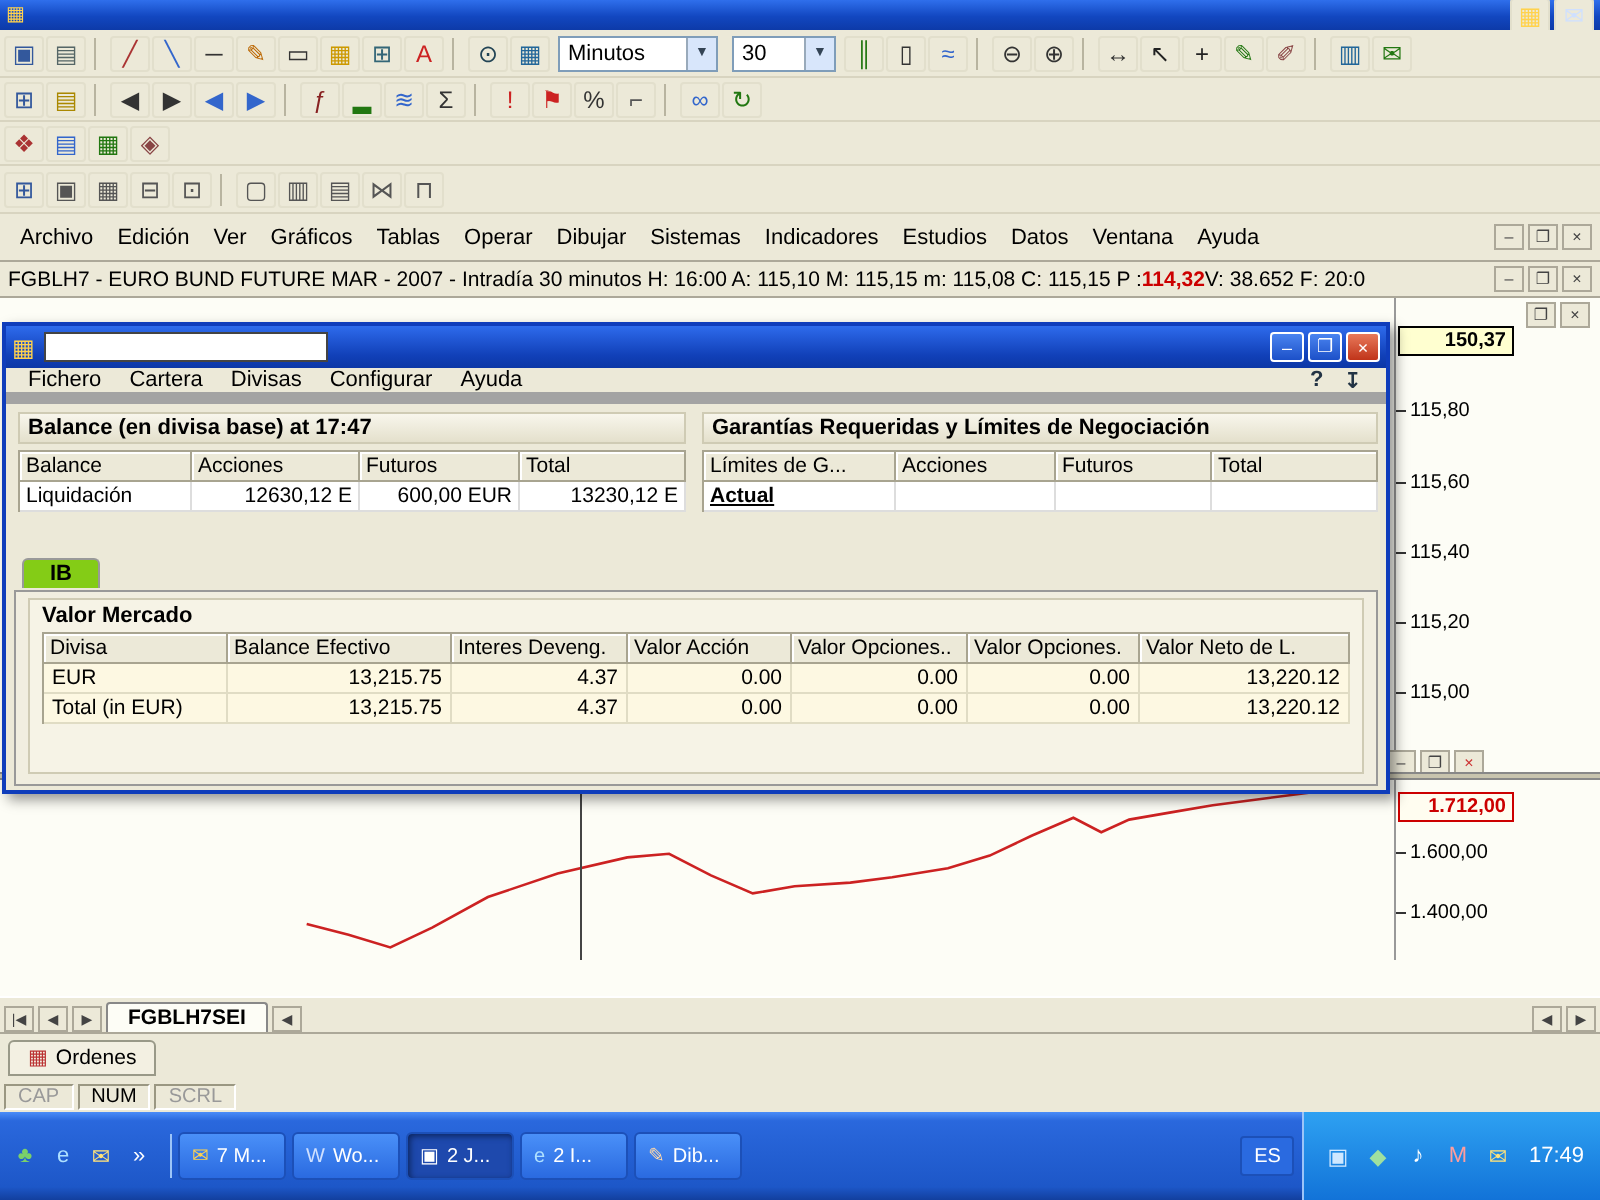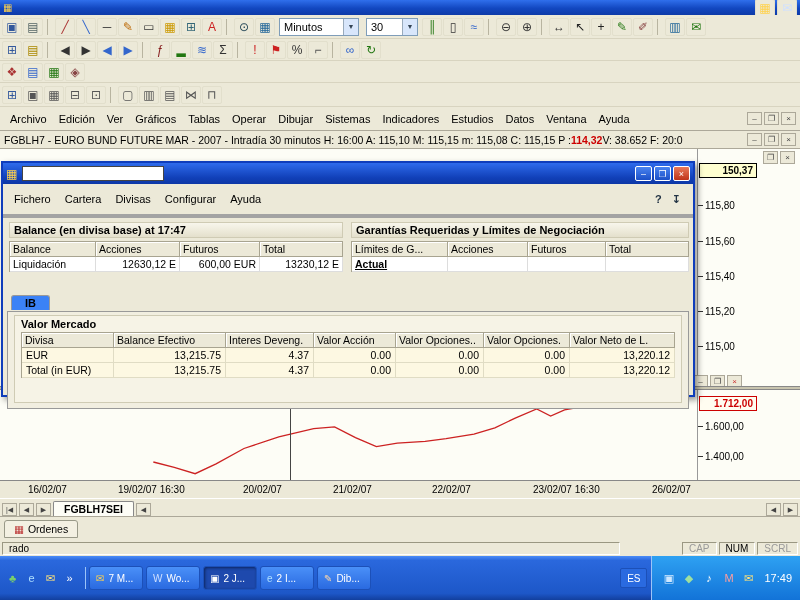--- a/index.html
+++ b/index.html
@@ -103,39 +103,39 @@
     border:2px solid #0f3dbb;box-shadow:3px 3px 6px rgba(0,0,0,.4);z-index:5;}
   .dtitle{height:21px;background:linear-gradient(180deg,#2e6bec 0%,#1140b8 70%,#0c37a6 100%);
     display:flex;align-items:center;gap:5px;padding:0 3px;}
   .dicon{color:#ffd24d;font-size:12px;}
   .dinput{width:142px;height:15px;border:1px solid #444;font-size:10px;padding:0 2px;
     font-family:"Liberation Sans","DejaVu Sans",sans-serif;}
   .dbtns{margin-left:auto;display:flex;gap:2px;}
   .db{width:17px;height:15px;border:1px solid #fff;border-radius:2px;display:flex;align-items:center;
     justify-content:center;color:#fff;font-size:9px;background:linear-gradient(180deg,#4a84f0,#1c50c8);}
   .db.close{background:linear-gradient(180deg,#e8795a,#c0341a);}
-  .dmenu{height:34px;display:flex;align-items:center;padding:0 4px;border-bottom:4px solid #a3a3a3;}
+  .dmenu{height:18px;display:flex;align-items:center;padding:0 4px;border-bottom:6px solid #a3a3a3;}
   .dmi{padding:1px 7px;}
   .dhelp{margin-left:auto;display:flex;gap:10px;padding-right:8px;font-weight:bold;color:#234;}
   .dbody{position:relative;height:193px;}
   .sec{position:absolute;top:4px;}
   .sec.left{left:6px;width:334px;}
   .sec.right{left:348px;width:338px;}
   .sechead{font-weight:bold;font-size:11px;padding:1px 4px;
     background:linear-gradient(180deg,#f8f6ec,#e4e0cc);border:1px solid #cfcbb4;}
   .grid{display:grid;border-left:1px solid #a8a490;border-top:1px solid #a8a490;margin-top:3px;background:#fff;}
   .gl{grid-template-columns:86px 84px 80px 1fr;}
   .gr{grid-template-columns:96px 80px 78px 1fr;}
   .hc{background:#ece9d8;border-right:1px solid #a8a490;border-bottom:1px solid #a8a490;
     padding:1px 3px;font-size:10.5px;box-shadow:inset 1px 1px 0 #fff;white-space:nowrap;overflow:hidden;}
   .dc{background:#fff;border-right:1px solid #ddd;border-bottom:1px solid #ddd;padding:1px 3px;
     font-size:10.5px;text-align:right;white-space:nowrap;overflow:hidden;}
   .dc.l{text-align:left;}
   .bold{font-weight:bold;text-decoration:underline;}
-  .ibtab{position:absolute;left:8px;top:77px;padding:1px 13px;background:#3b82f6;border:1px solid #999;
+  .ibtab{position:absolute;left:8px;top:77px;padding:1px 13px;background:#84cc16;border:1px solid #999;
     border-bottom:none;border-radius:3px 3px 0 0;font-weight:bold;}
   .panel{position:absolute;left:4px;top:93px;right:4px;bottom:2px;background:#f1eee0;border:1px solid #999;}
   .vmgroup{position:absolute;left:6px;top:3px;right:6px;bottom:5px;border:1px solid #cfcbb4;background:#f6f3e6;}
   .vmtitle{font-weight:bold;padding:2px 6px;}
   .vmgrid{display:grid;grid-template-columns:92px 112px 88px 82px 88px 86px 1fr;
     margin:0 6px;border-left:1px solid #a8a490;border-top:1px solid #a8a490;background:#fff;}
   .vc{background:#fdf8e2;border-right:1px solid #e0dcc4;border-bottom:1px solid #e0dcc4;
     padding:1px 4px;text-align:right;font-size:10.5px;white-space:nowrap;overflow:hidden;}
   .vc.l{text-align:left;}
 </style>
@@ -323,29 +323,20 @@
     <div class="lbox">1.712,00</div>
     <div class="ptick" style="top:272px">
         <i class="tk"></i>
         <span>1.600,00</span>
       </div>
     <div class="ptick" style="top:302px">
         <i class="tk"></i>
         <span>1.400,00</span>
       </div>
 
-    <div class="daxis">
-      <span class="dlabel" style="left:28px">16/02/07</span>
-      <span class="dlabel" style="left:118px">19/02/07 16:30</span>
-      <span class="dlabel" style="left:243px">20/02/07</span>
-      <span class="dlabel" style="left:333px">21/02/07</span>
-      <span class="dlabel" style="left:432px">22/02/07</span>
-      <span class="dlabel" style="left:533px">23/02/07 16:30</span>
-      <span class="dlabel" style="left:652px">26/02/07</span>
-    </div>
   </div>
 
   <div class="tabbar">
     <span class="mbtn" style="font-size:7px">|◀</span>
     <span class="mbtn" style="font-size:7px">◀</span>
     <span class="mbtn" style="font-size:7px">▶</span>
     <span class="sheettab">FGBLH7SEI</span>
     <span class="mbtn" style="font-size:7px">◀</span>
     <span class="spacer"></span>
     <span class="mbtn" style="font-size:7px">◀</span>
@@ -353,21 +344,20 @@
   </div>
 
   <div class="ordstrip">
     <span class="ordbtn">
       <span style="color:#b33">▦</span>
       <span>Ordenes</span>
     </span>
   </div>
 
   <div class="statusbar">
-    <span class="scell grow">rado</span>
     <span class="scell dim">CAP</span>
     <span class="scell">NUM</span>
     <span class="scell dim">SCRL</span>
   </div>
 
   <div class="taskbar">
     <div class="ql">
         <span class="tbi" style="color: rgb(122, 208, 106);">♣</span>
         <span class="tbi" style="color: rgb(174, 224, 255);">e</span>
         <span class="tbi" style="color: rgb(255, 226, 122);">✉</span>

